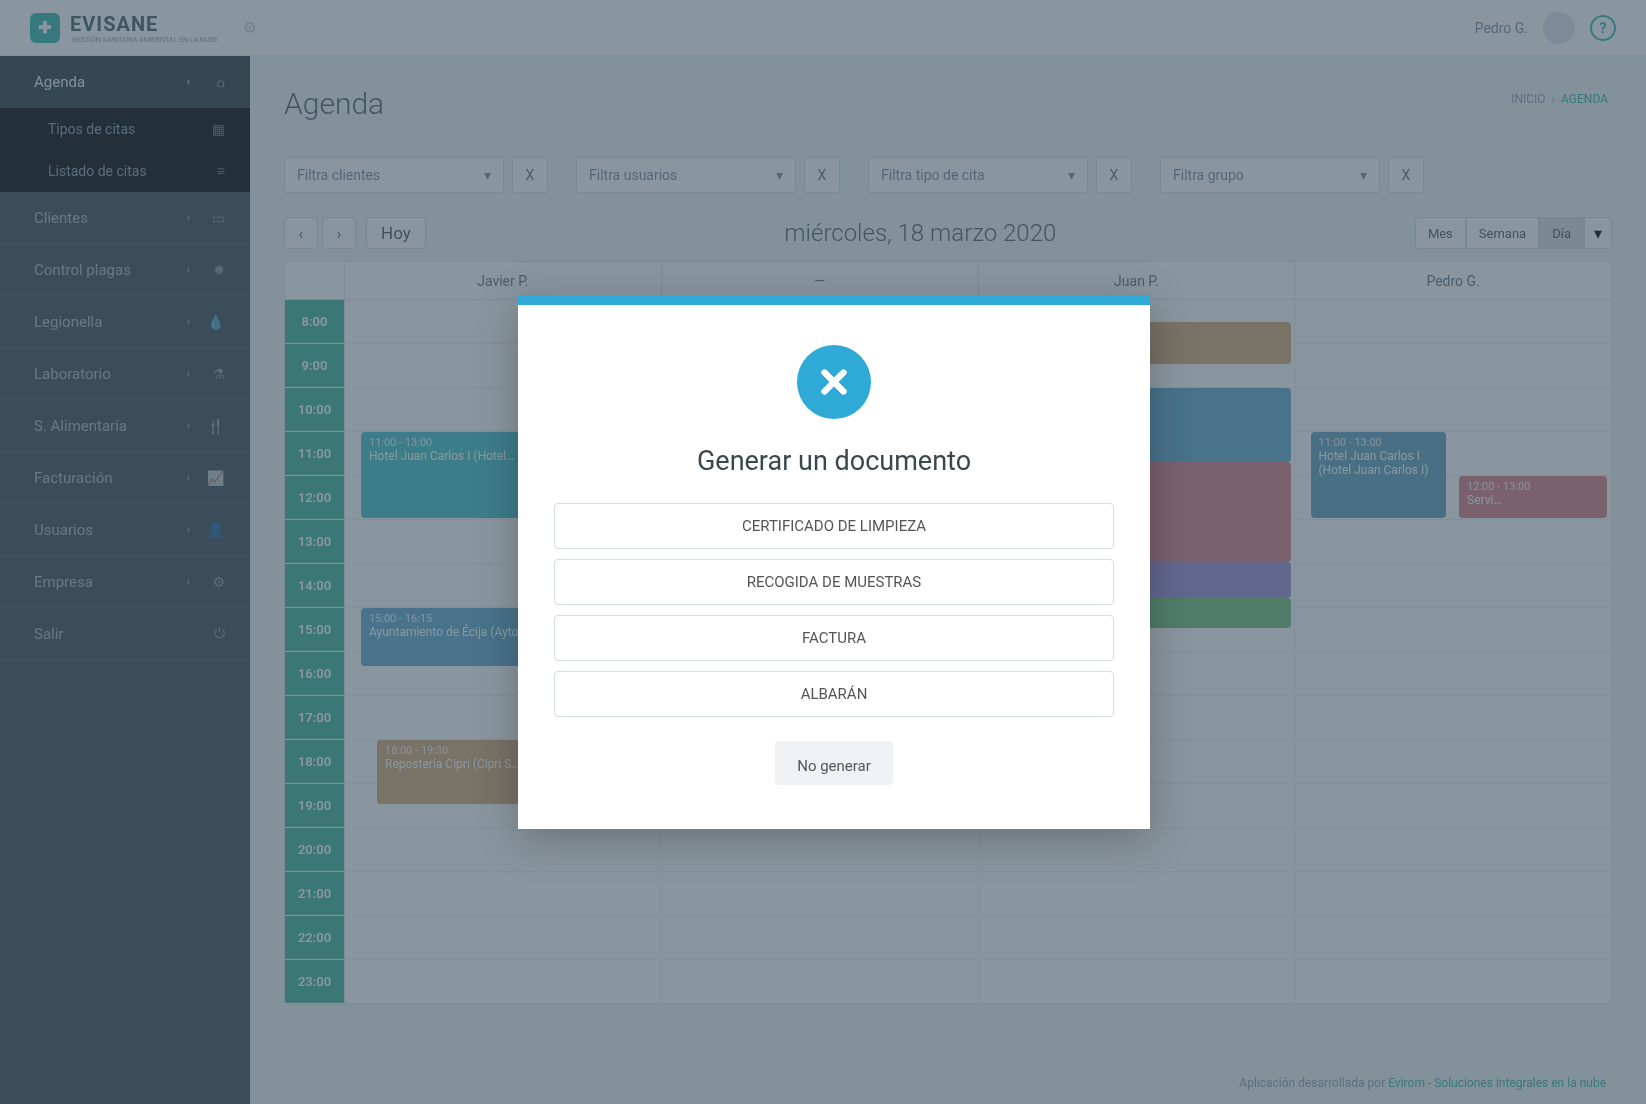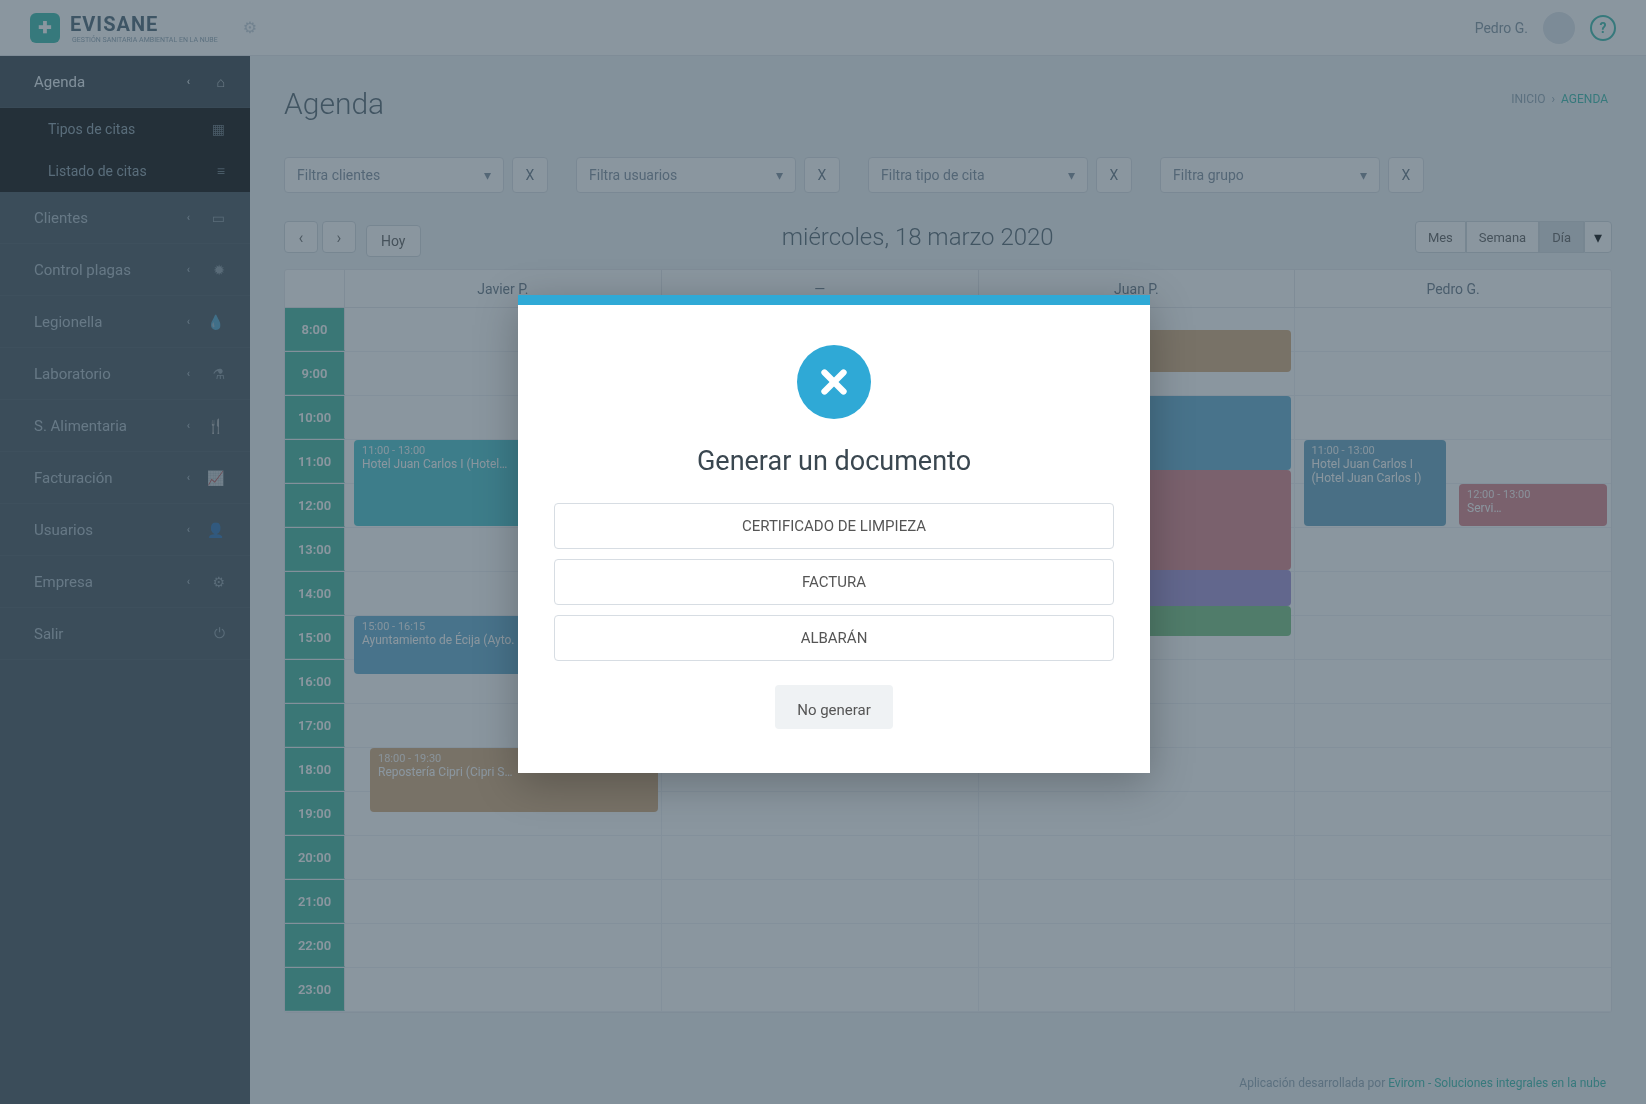--- a/index.html
+++ b/index.html
@@ -31,41 +31,41 @@
 .breadcrumb .cur { color:#2fb7a7; }
 
 .filters { display:flex; gap:28px; margin-top:36px; }
 .filter { display:flex; gap:8px; }
 .filter-select { width:220px; height:36px; border:1px solid #d7dde3; border-radius:4px; background:#fff; display:flex; align-items:center; padding:0 12px; font-size:14px; color:#79899a; justify-content:space-between; }
 .filter-x { width:36px; height:36px; border:1px solid #d7dde3; border-radius:4px; display:flex; align-items:center; justify-content:center; font-size:14px; color:#5f7181; background:#fff; }
 
 .cal-ctrl { display:flex; align-items:center; margin-top:24px; }
 .nav-btns { display:flex; gap:4px; }
 .nav-btn { width:34px; height:32px; border:1px solid #cfd6dd; background:#fff; border-radius:4px; display:flex; align-items:center; justify-content:center; color:#666; cursor:pointer; }
-.today-btn { height:32px; padding:0 14px; border:1px solid #cfd6dd; background:#fff; border-radius:4px; margin-left:10px; font-size:14px; color:#555; cursor:pointer;margin-top:8px; }
+.today-btn { height:32px; padding:0 14px; border:1px solid #cfd6dd; background:#fff; border-radius:4px; margin-left:10px; font-size:17px; color:#555; cursor:pointer; }
 .cal-date { flex:1; text-align:center; font-size:24px; font-weight:300; color:#4a5c68; }
 .view-btns { display:flex; }
 .view-btn { height:32px; padding:0 12px; border:1px solid #cfd6dd; background:#fff; font-size:13px; color:#555; cursor:pointer; }
 .view-btn:first-child { border-radius:4px 0 0 4px; }
 .view-btn.active { background:#d8dee4; }
 .list-drop { width:28px; height:32px; border:1px solid #cfd6dd; background:#fff; border-radius:0 4px 4px 0; display:flex; align-items:center; justify-content:center; }
 
 .calendar { margin-top:12px; background:#fff; border:1px solid #e3e7eb; border-radius:3px; }
 .cal-head { display:flex; height:38px; border-bottom:1px solid #e3e7eb; }
 .cal-timecol { width:60px; border-right:1px solid #e3e7eb; }
 .cal-col-head { flex:1; display:flex; align-items:center; justify-content:center; font-size:14px; color:#5f7181; border-right:1px solid #e3e7eb; }
 .cal-col-head:last-child { border-right:none; }
 .cal-body { position:relative; }
 .cal-row { display:flex; height:44px; border-bottom:1px solid #eef1f4; }
 .cal-time { width:60px; background:#39b298; display:flex; align-items:center; justify-content:center; font-size:13px; font-weight:600; color:#fff; border-right:1px solid #e3e7eb; border-bottom:1px solid rgba(255,255,255,.18); }
 .cal-cell { flex:1; border-right:1px solid #eef1f4; }
 .cal-cell:last-child { border-right:none; }
 .cal-cols-overlay { position:absolute; top:0; left:60px; right:0; bottom:0; display:flex; }
 .cal-ovcol { flex:1; position:relative; }
-.event { position:absolute; left:9px; right:4px; border-radius:4px; padding:4px 8px; font-size:12px; color:#fff; overflow:hidden; }
+.event { position:absolute; left:16px; right:4px; border-radius:4px; padding:4px 8px; font-size:12px; color:#fff; overflow:hidden; }
 .event .t { font-size:11px; opacity:.9; }
 .ev-teal { background:#3fc0ca; }
 .ev-tan { background:#d3a574; }
 .ev-blue { background:#5ba9cc; }
 .ev-red { background:#d77a82; }
 .ev-purple { background:#a a; }
 .ev-purple { background:#9b89d2; }
 .ev-green { background:#6fbf7a; }
 .ev-bluepat { background:repeating-linear-gradient(45deg,#6aa5c7,#6aa5c7 8px,#7ab2d0 8px,#7ab2d0 16px); }
 .ev-blue2 { background:#5d9fbd; }
@@ -388,16 +388,17 @@
 
 <div class="modal">
   <div class="modal-ico">
     <svg width="38" height="38" viewBox="0 0 24 24" fill="none" stroke="#fff" stroke-width="4" stroke-linecap="round">
         <line x1="6" y1="6" x2="18" y2="18"></line>
         <line x1="6" y1="18" x2="18" y2="6"></line>
       </svg>
   </div>
   <div class="modal-title">Generar un documento</div>
   <div class="modal-opt">CERTIFICADO DE LIMPIEZA</div>
+  <div class="modal-opt">RECOGIDA DE MUESTRAS</div>
   <div class="modal-opt">FACTURA</div>
   <div class="modal-opt">ALBARÁN</div>
   <button class="modal-cancel">No generar</button>
 </div>
 
 </body></html>

